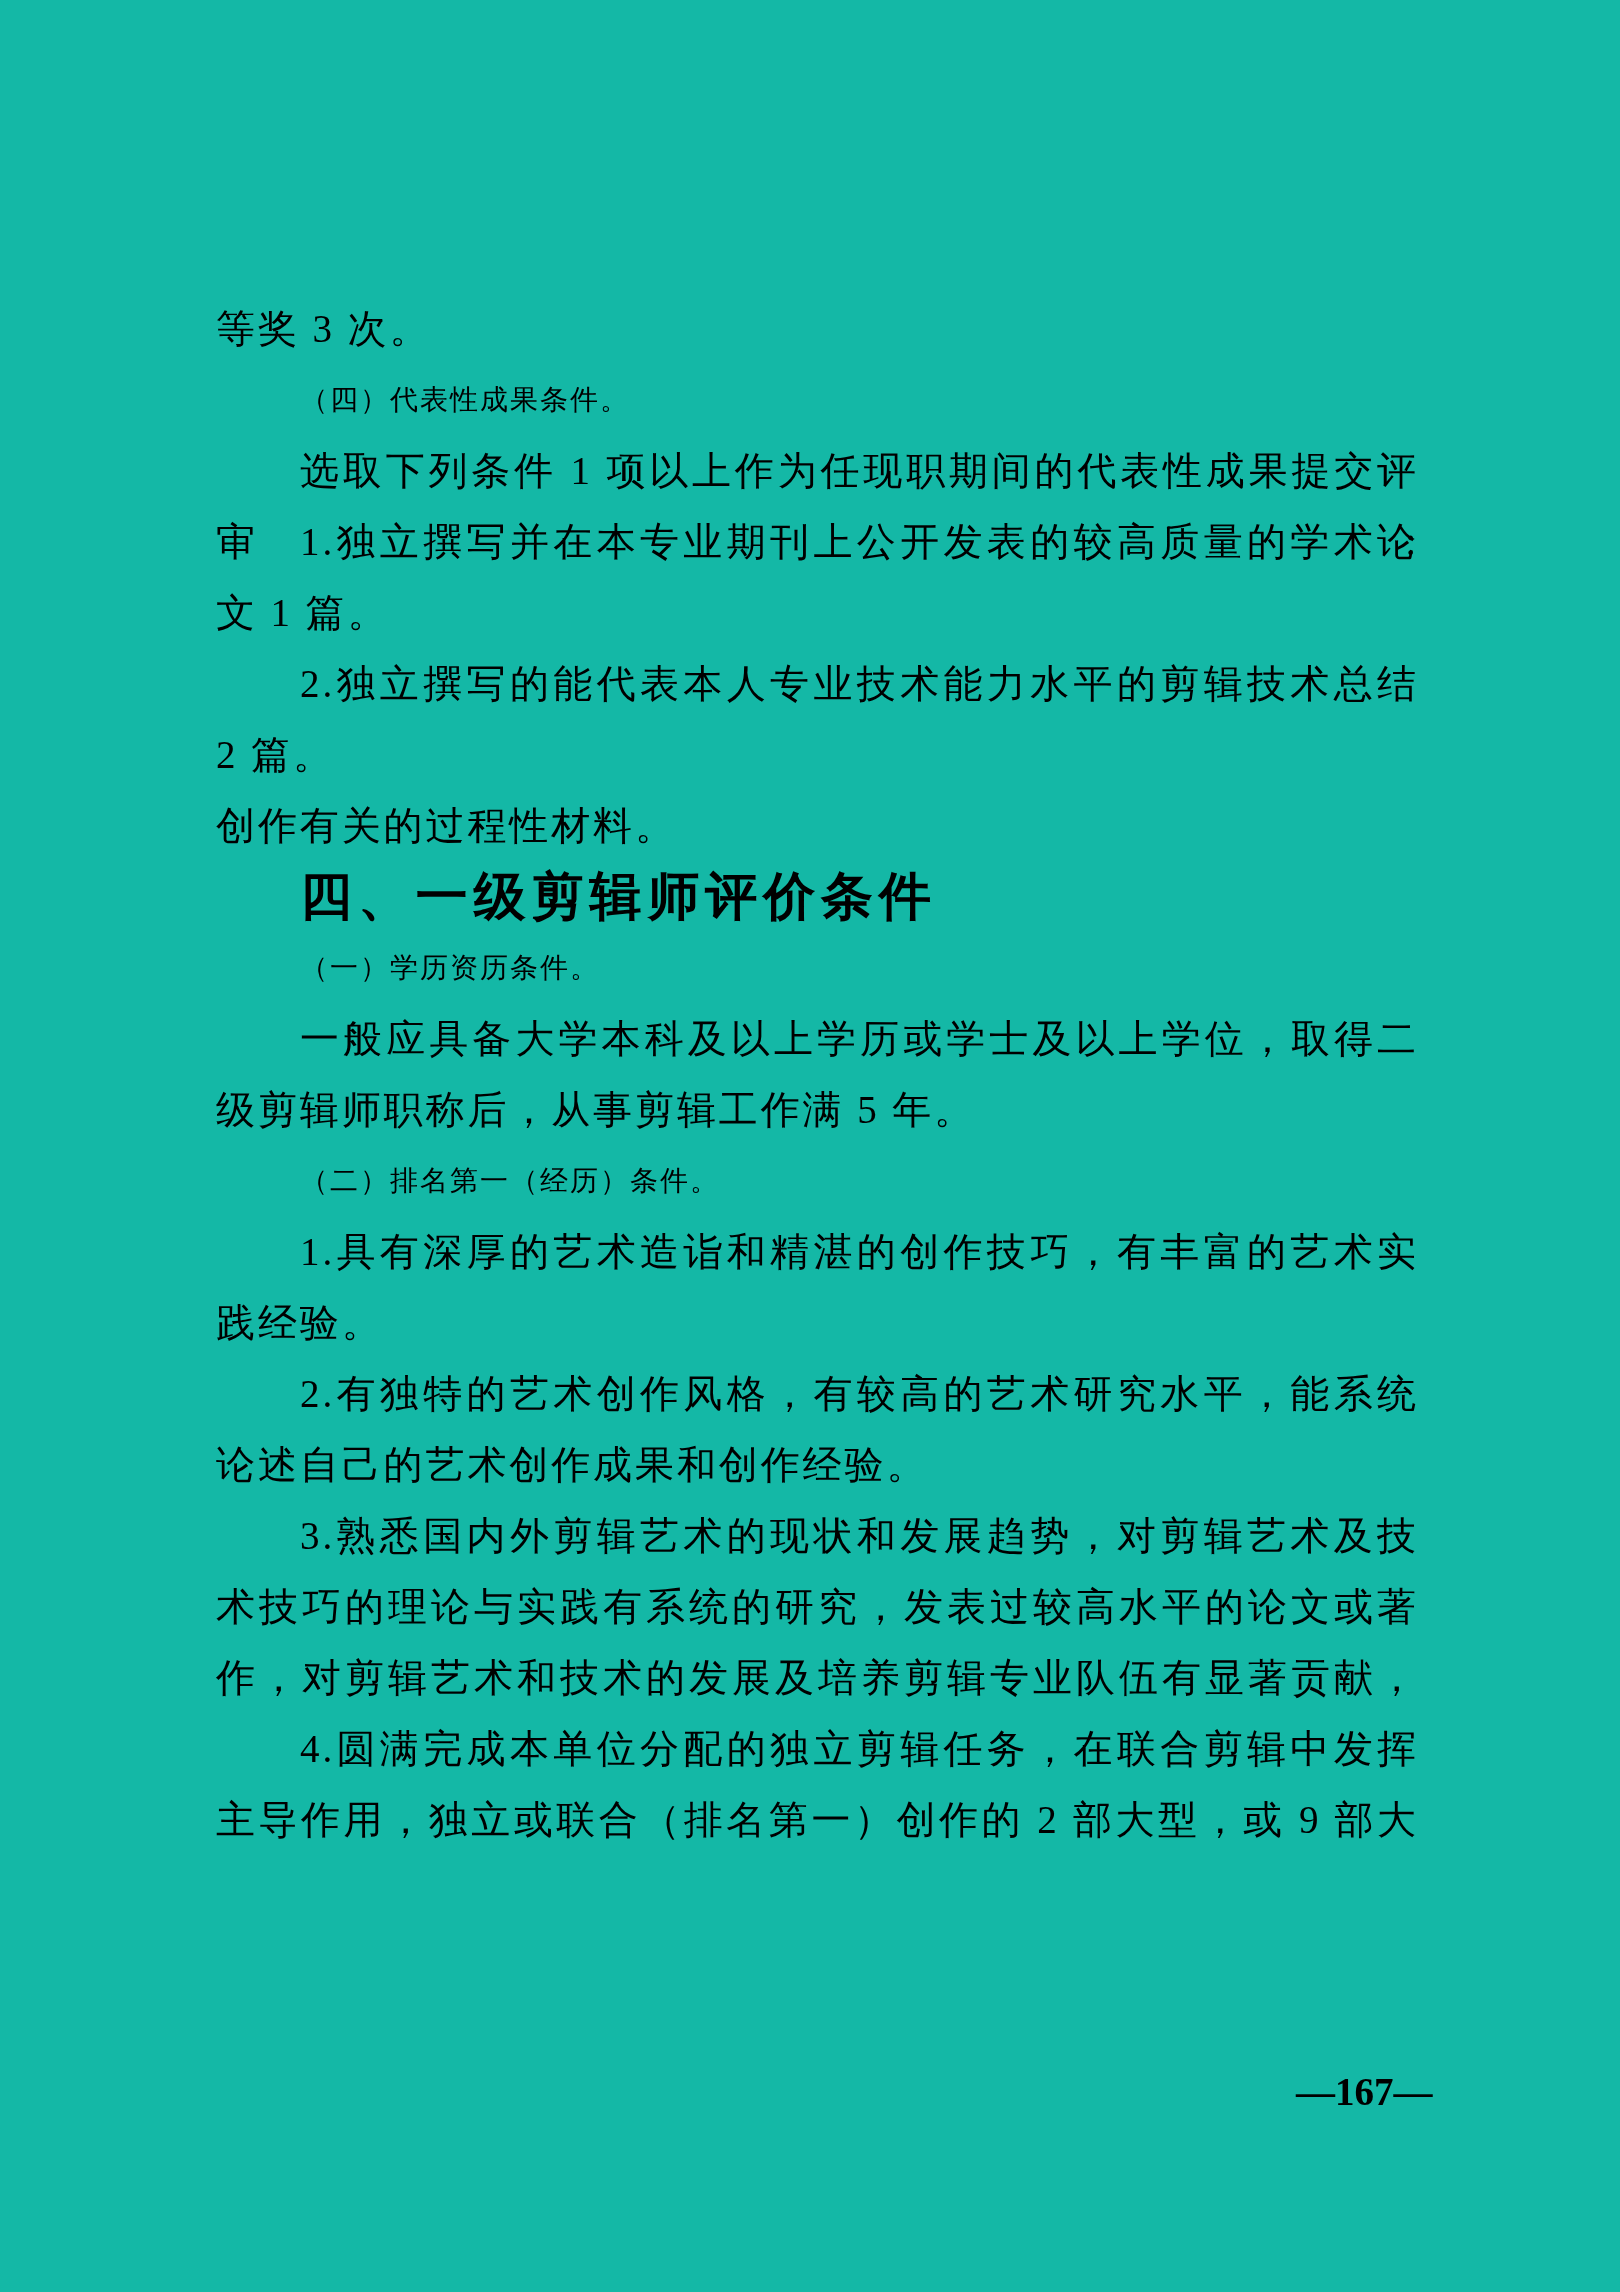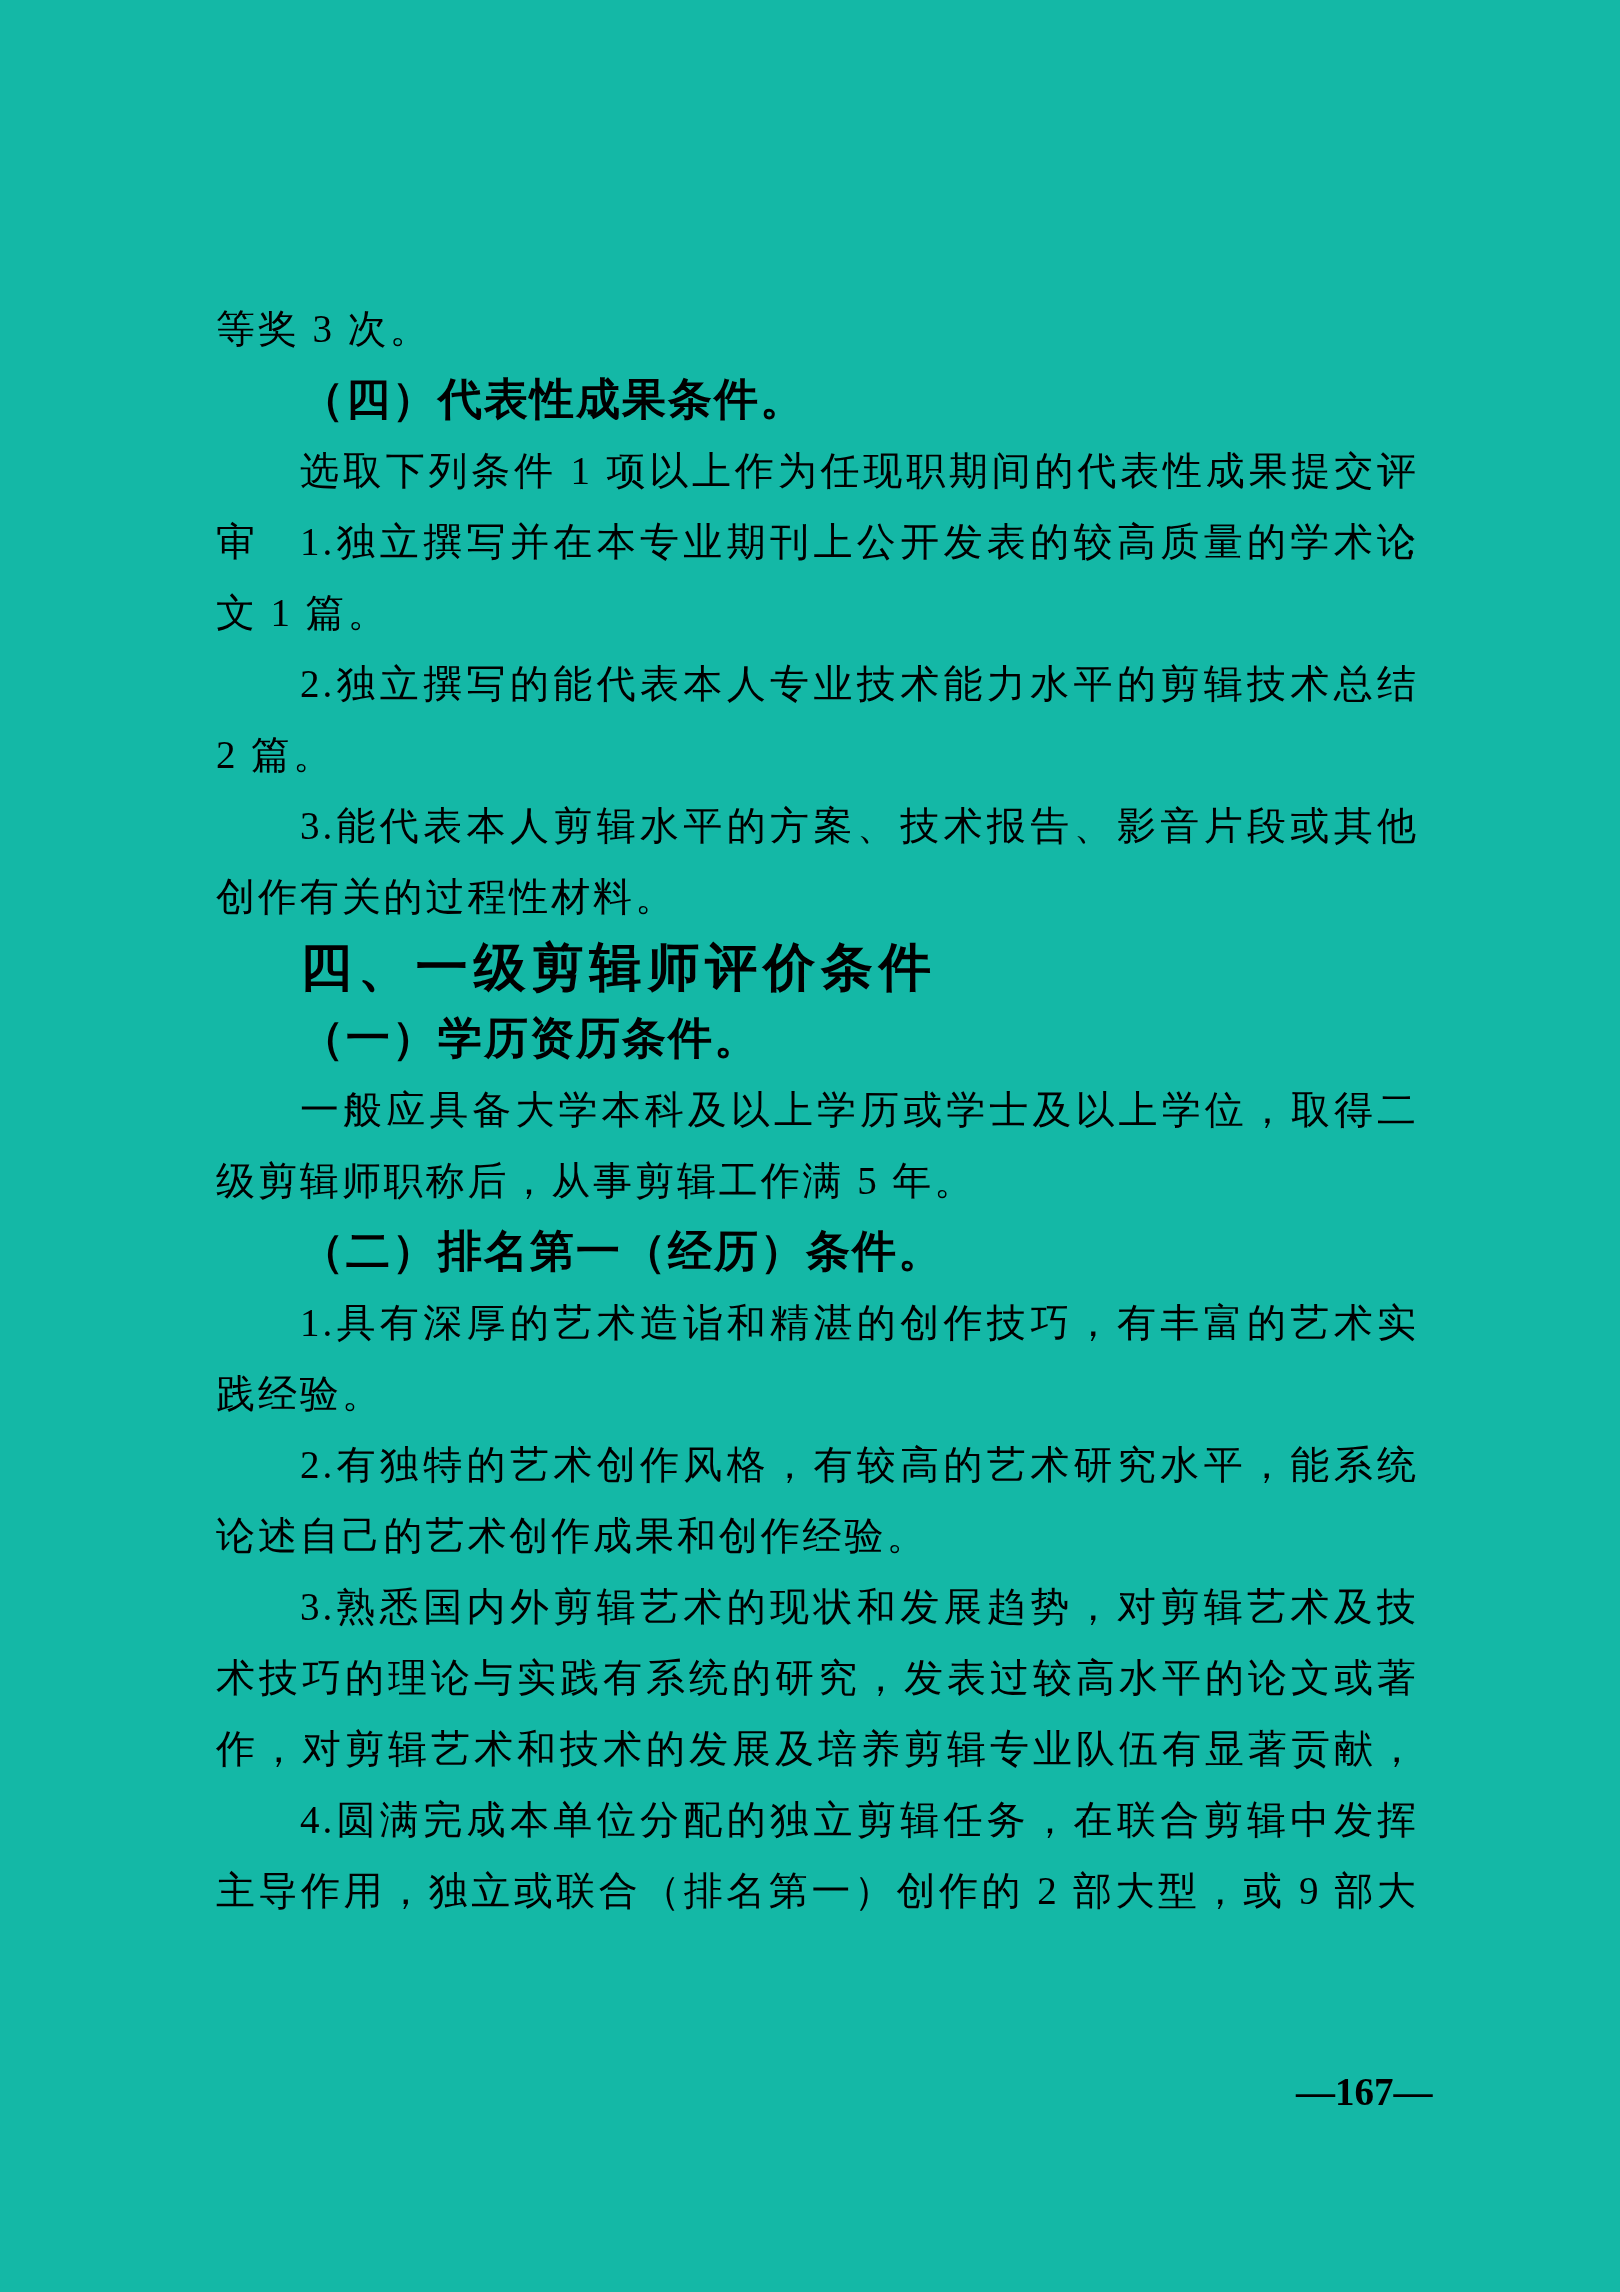--- a/index.html
+++ b/index.html
@@ -32,22 +32,22 @@
   }
   .line.justify {
     white-space: normal;
     text-align: justify;
     text-align-last: justify;
   }
   .line.indent {
     text-indent: 84px;
   }
   .line.kai {
-    font-weight: bold;
-    font-size: 44px;
+    font-weight: normal;
+    font-size: 28px;
     letter-spacing: 2px;
   }
   .line.hei {
     font-family: "Liberation Sans", "DejaVu Sans", sans-serif;
     font-weight: bold;
     font-size: 52px;
     letter-spacing: 5.9px;
   }
   .page-number {
     position: absolute;
@@ -66,21 +66,20 @@
 
 <div class="page">
   <div class="text-block">
     <div class="line">等奖 3 次。</div>
     <div class="line kai indent">（四）代表性成果条件。</div>
     <div class="line indent justify">选取下列条件 1 项以上作为任现职期间的代表性成果提交评审:</div>
     <div class="line indent justify">1.独立撰写并在本专业期刊上公开发表的较高质量的学术论</div>
     <div class="line">文 1 篇。</div>
     <div class="line indent justify">2.独立撰写的能代表本人专业技术能力水平的剪辑技术总结</div>
     <div class="line">2 篇。</div>
-    <div class="line indent justify">3.能代表本人剪辑水平的方案、技术报告、影音片段或其他</div>
     <div class="line">创作有关的过程性材料。</div>
     <div class="line hei indent">四、一级剪辑师评价条件</div>
     <div class="line kai indent">（一）学历资历条件。</div>
     <div class="line indent justify">一般应具备大学本科及以上学历或学士及以上学位，取得二</div>
     <div class="line">级剪辑师职称后，从事剪辑工作满 5 年。</div>
     <div class="line kai indent">（二）排名第一（经历）条件。</div>
     <div class="line indent justify">1.具有深厚的艺术造诣和精湛的创作技巧，有丰富的艺术实</div>
     <div class="line">践经验。</div>
     <div class="line indent justify">2.有独特的艺术创作风格，有较高的艺术研究水平，能系统</div>
     <div class="line">论述自己的艺术创作成果和创作经验。</div>

